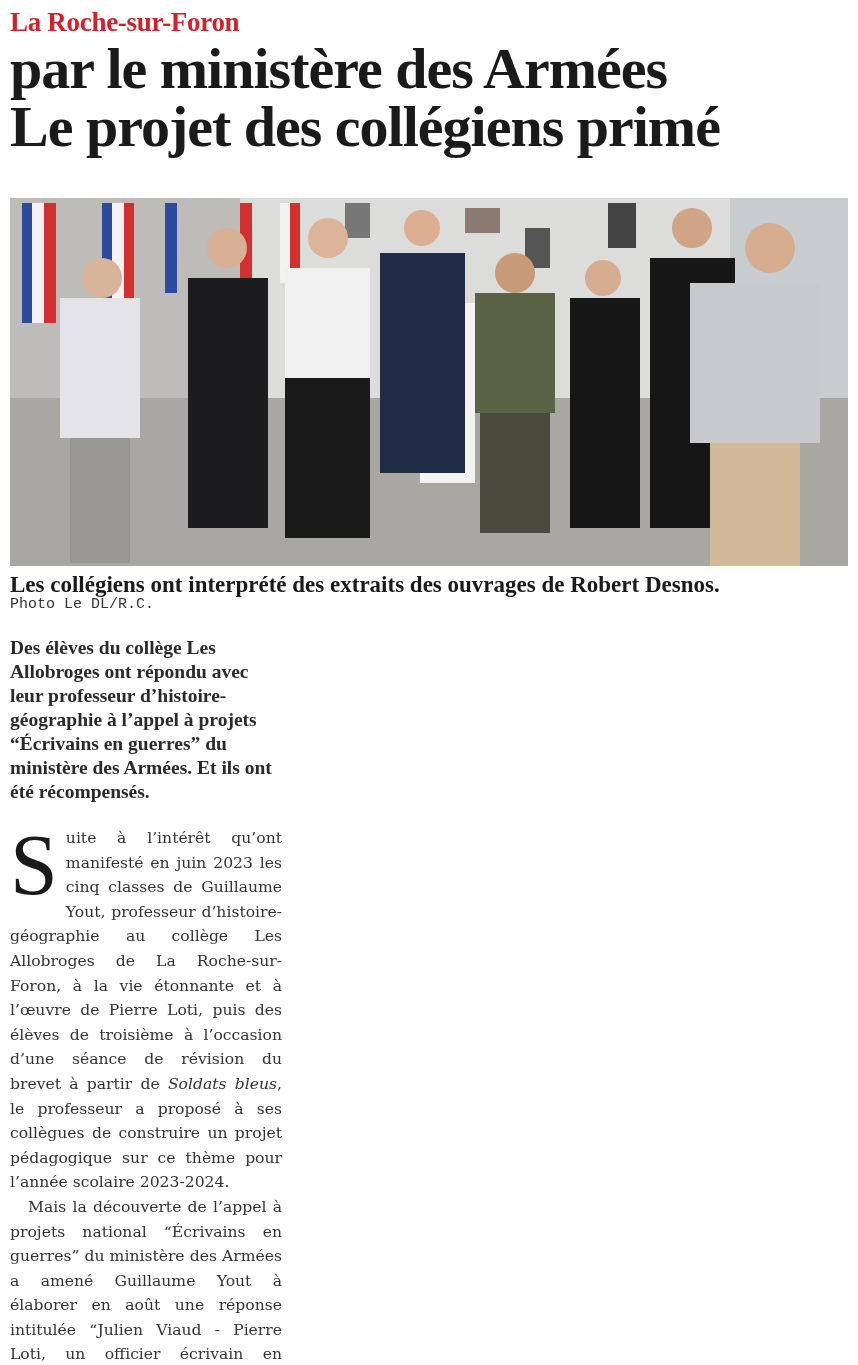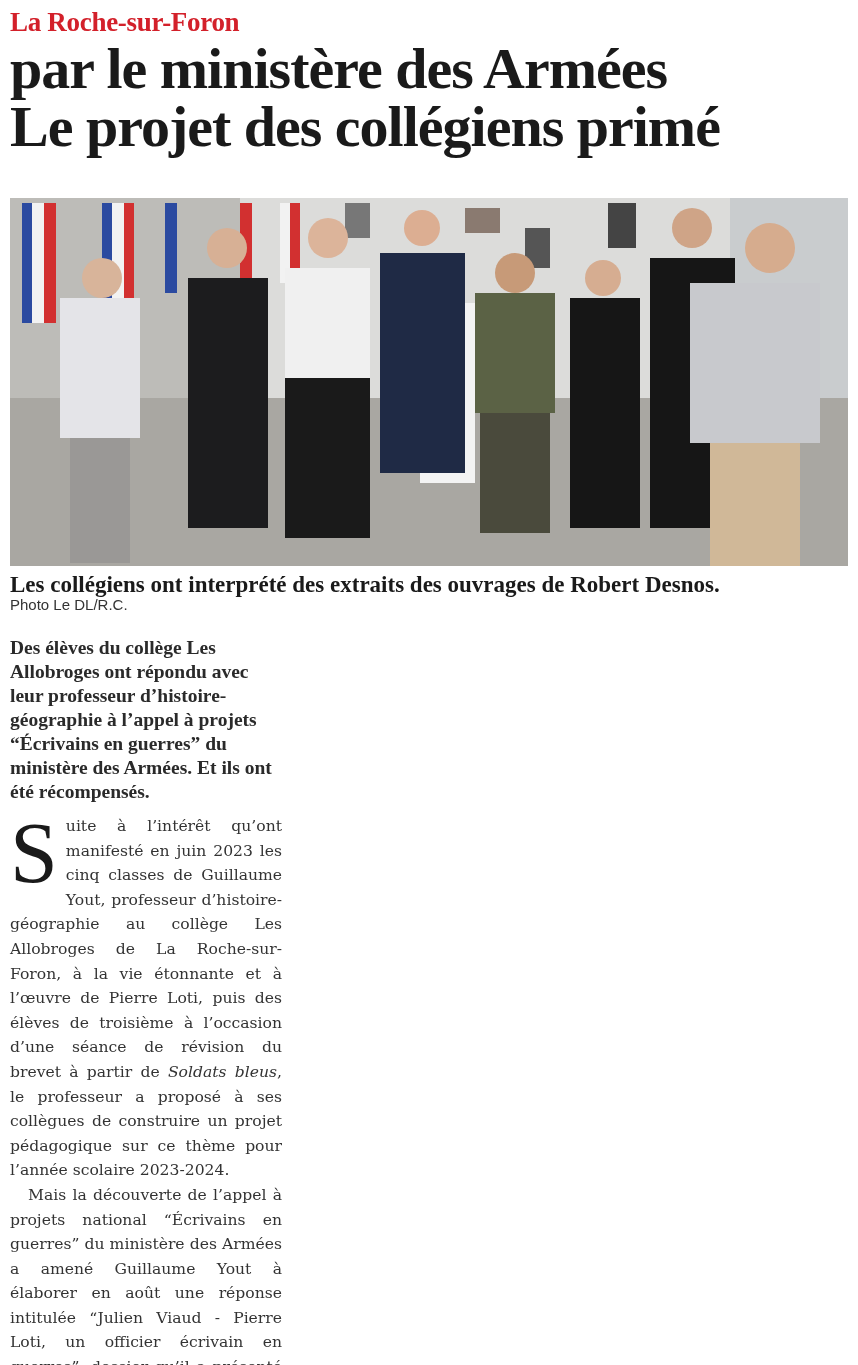--- a/index.html
+++ b/index.html
@@ -24,36 +24,36 @@
     }
     .photo svg { width: 100%; height: 100%; display: block; }
 
     .caption {
       position: absolute; left: 10px; top: 572px;
       font-family: "Liberation Serif", serif; font-weight: bold;
       font-size: 23px; color: #1a1a1a;
     }
     .credit {
       position: absolute; left: 10px; top: 596px;
-      font-family: Liberation Sans, sans-serif;
+      font-family: Liberation Mono, monospace;
       font-size: 15px; color: #333;
     }
 
     .col {
       position: absolute; top: 636px; width: 272px;
       font-family: "DejaVu Serif", serif; font-size: 15.6px; line-height: 24.6px;
       color: #333; text-align: justify;
     }
     .col1 { left: 10px; }
     .col2 { left: 297px; top: 634px; }
 
     .chapo {
       font-family: "Liberation Serif", serif; font-weight: bold;
       font-size: 19.5px; line-height: 24px; color: #2a2a2a;
-      text-align: left; margin-bottom: 10px;
+      text-align: left; margin-bottom: 22px;
     }
     .para { text-indent: 0; }
     .para + .para { text-indent: 18px; }
     .dropcap {
       float: left; font-family: "Liberation Serif", serif; font-size: 86px;
       line-height: 70px; margin: 4px 8px 0 0; color: #1a1a1a;
     }
     .para i { }
   </style>
 </head>

